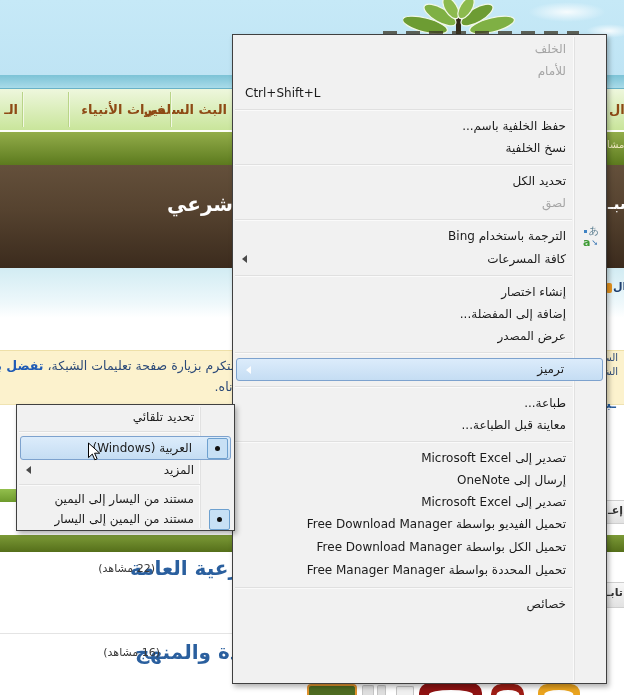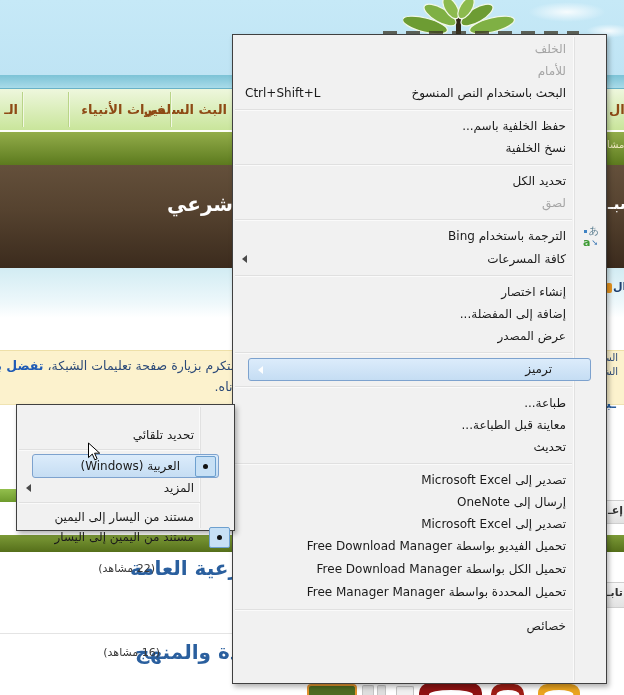--- a/index.html
+++ b/index.html
@@ -29,33 +29,33 @@
   
   .b-grn{left:307px;top:684px;width:46px;height:11px;background:#4d6b21;border:2px solid #e0922f;border-bottom:none;border-radius:4px 4px 0 0}
   .b-bar{background:#dedede;border:1px solid #c4c4c4;border-bottom:none;border-radius:2px 2px 0 0}
   .b-red{background:#8e1212;border-radius:10px 10px 0 0;overflow:hidden}
   .b-red::after,.b-org::after{content:"";position:absolute;left:50%;bottom:-4px;width:70%;height:9px;transform:translateX(-50%);
     background:#fff;border-radius:50%}
   .b-org{background:#eaa41f;border-radius:9px 9px 0 0;overflow:hidden}
   
   .menu{background:#f1f1f1;border:1px solid #404040;box-shadow:2px 3px 5px rgba(0,0,0,.3);box-sizing:border-box}
   #main-menu{left:232px;top:34px;width:375px;height:650px;z-index:10;padding-top:3px}
-  #sub-menu{left:16px;top:404px;width:219px;height:127px;z-index:20;padding-top:20px}
+  #sub-menu{left:16px;top:404px;width:219px;height:127px;z-index:20;padding-top:2px}
   .gutter{position:absolute;top:2px;bottom:2px;width:1px;background:#e1e1e1;box-shadow:-1px 0 0 #fafafa}
   #main-menu .gutter{right:31px} #sub-menu .gutter{right:33px}
   .mi{position:relative;height:22px;line-height:22px;direction:rtl;text-align:right;
       padding:0 40px 0 30px;font-size:12px;color:#1b1b1b;white-space:nowrap}
   .h23{height:23px;line-height:23px}
   .mi2{height:20px;line-height:20px}
   .disabled{color:#a5a5a5}
   .shortcut{position:absolute;left:12px;top:0;direction:ltr}
   .sep{height:11px;position:relative}
   .sep::after{content:"";position:absolute;left:2px;right:34px;top:5px;height:1px;background:#e0e0e0;box-shadow:0 1px 0 #fafafa}
   #sub-menu .sep{height:9px}#sub-menu .sep::after{top:4px}
-  .hl{margin:0 15px;padding:0 38px 0 28px;border:1px solid #7da2ce;border-radius:3px;
+  .hl{margin:0 3px;padding:0 38px 0 28px;border:1px solid #7da2ce;border-radius:3px;
       background:linear-gradient(#dcecfb,#c5ddf3);height:21px;line-height:21px}
   #sub-menu .hl{height:22px;line-height:22px}
   .arrow{position:absolute;left:9px;top:50%;margin-top:-4px;width:0;height:0;
       border:4px solid transparent;border-right:5px solid #4a4a4a;border-left:none}
   .hl .arrow{border-right-color:#fdfeff}
   .radio{position:absolute;right:4px;top:50%;margin-top:-10px;width:19px;height:19px;
       background:#c7e0f5;border:1px solid #6da0cf;border-radius:2px}
   .hl .radio{right:2px}
   .radio::after{content:"";position:absolute;left:50%;top:50%;width:5px;height:5px;margin:-2.5px 0 0 -2.5px;background:#111;border-radius:50%}
   .ic{position:absolute;right:7px;top:50%;margin-top:-8px;width:16px;height:16px}
@@ -124,21 +124,21 @@
 <div class="abs b-bar" style="left:377px;top:685px;width:7px;height:10px"></div>
 <div class="abs b-bar" style="left:396px;top:686px;width:16px;height:9px;background:#f0f0f0"></div>
 <div class="abs b-red" style="left:419px;top:683px;width:63px;height:12px"></div>
 <div class="abs b-red" style="left:491px;top:684px;width:33px;height:11px;background:#9e1d15"></div>
 <div class="abs b-org" style="left:538px;top:684px;width:42px;height:11px"></div>
 
 <div class="abs menu" id="main-menu">
   <div class="gutter"></div>
   <div class="mi disabled"><span>الخلف</span></div>
   <div class="mi disabled"><span>للأمام</span></div>
-  <div class="mi"><span>البحث باستخدام النص المنسوخ</span><span class="shortcut">Ctrl+Shift+L</span></div>
+  <div class="mi"><span class="shortcut">Ctrl+Shift+L</span></div>
   <div class="sep"></div>
   <div class="mi"><span>حفظ الخلفية باسم...</span></div>
   <div class="mi"><span>نسخ الخلفية</span></div>
   <div class="sep"></div>
   <div class="mi"><span>تحديد الكل</span></div>
   <div class="mi disabled"><span>لصق</span></div>
   <div class="sep"></div>
   <div class="mi h23"><span>الترجمة باستخدام Bing</span>
     <span class="ic">
         <i class="bt-a">あ</i>
@@ -149,21 +149,20 @@
   <div class="mi"><span>كافة المسرعات</span><span class="arrow"></span></div>
   <div class="sep"></div>
   <div class="mi"><span>إنشاء اختصار</span></div>
   <div class="mi"><span>إضافة إلى المفضلة...</span></div>
   <div class="mi"><span>عرض المصدر</span></div>
   <div class="sep"></div>
   <div class="mi hl"><span>ترميز</span><span class="arrow"></span></div>
   <div class="sep"></div>
   <div class="mi"><span>طباعة...</span></div>
   <div class="mi"><span>معاينة قبل الطباعة...</span></div>
-  <div class="mi"><span>تحديث</span></div>
   <div class="sep"></div>
   <div class="mi"><span>تصدير إلى Microsoft Excel</span></div>
   <div class="mi"><span>إرسال إلى OneNote</span></div>
   <div class="mi"><span>تصدير إلى Microsoft Excel</span></div>
   <div class="mi h23"><span>تحميل الفيديو بواسطة Free Download Manager</span></div>
   <div class="mi h23"><span>تحميل الكل بواسطة Free Download Manager</span></div>
   <div class="mi h23"><span>تحميل المحددة بواسطة Free Manager Manager</span></div>
   <div class="sep"></div>
   <div class="mi"><span>خصائص</span></div>
 </div>

